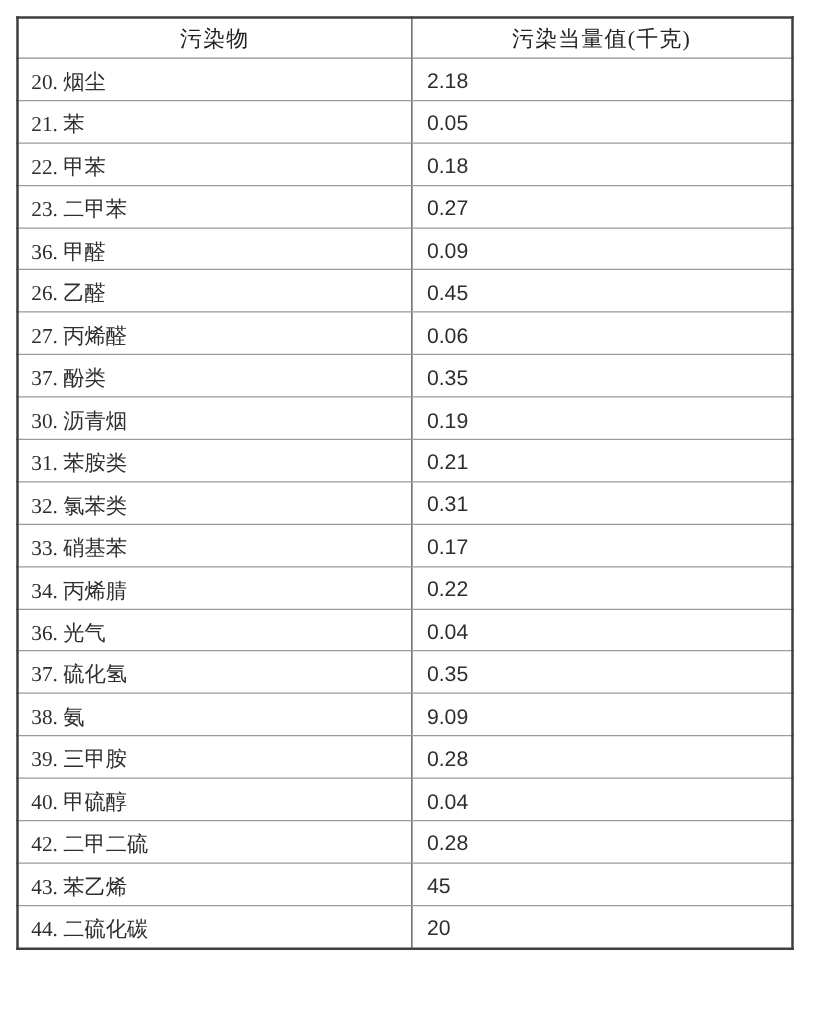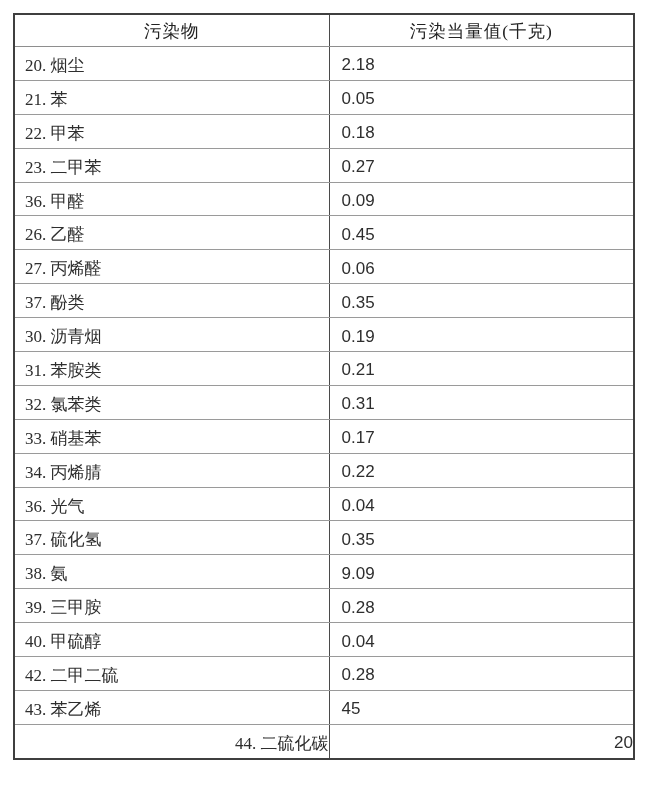--- a/index.html
+++ b/index.html
@@ -49,21 +49,20 @@
   }
   table.pollutant-table tr > *:first-child {
     border-right: 1px solid #4a4a4a;
   }
   table.pollutant-table td.value-cell {
     padding-left: 12px;
     font-family: Liberation Sans, sans-serif;
   }
   table.pollutant-table tbody tr:last-child td {
     border-bottom: none;
-    text-align: right;
   }
 </style>
 </head>
 <body>
 
 <div class="page">
   <table class="pollutant-table">
     <colgroup>
       <col class="col-pollutant">
       <col class="col-value">

